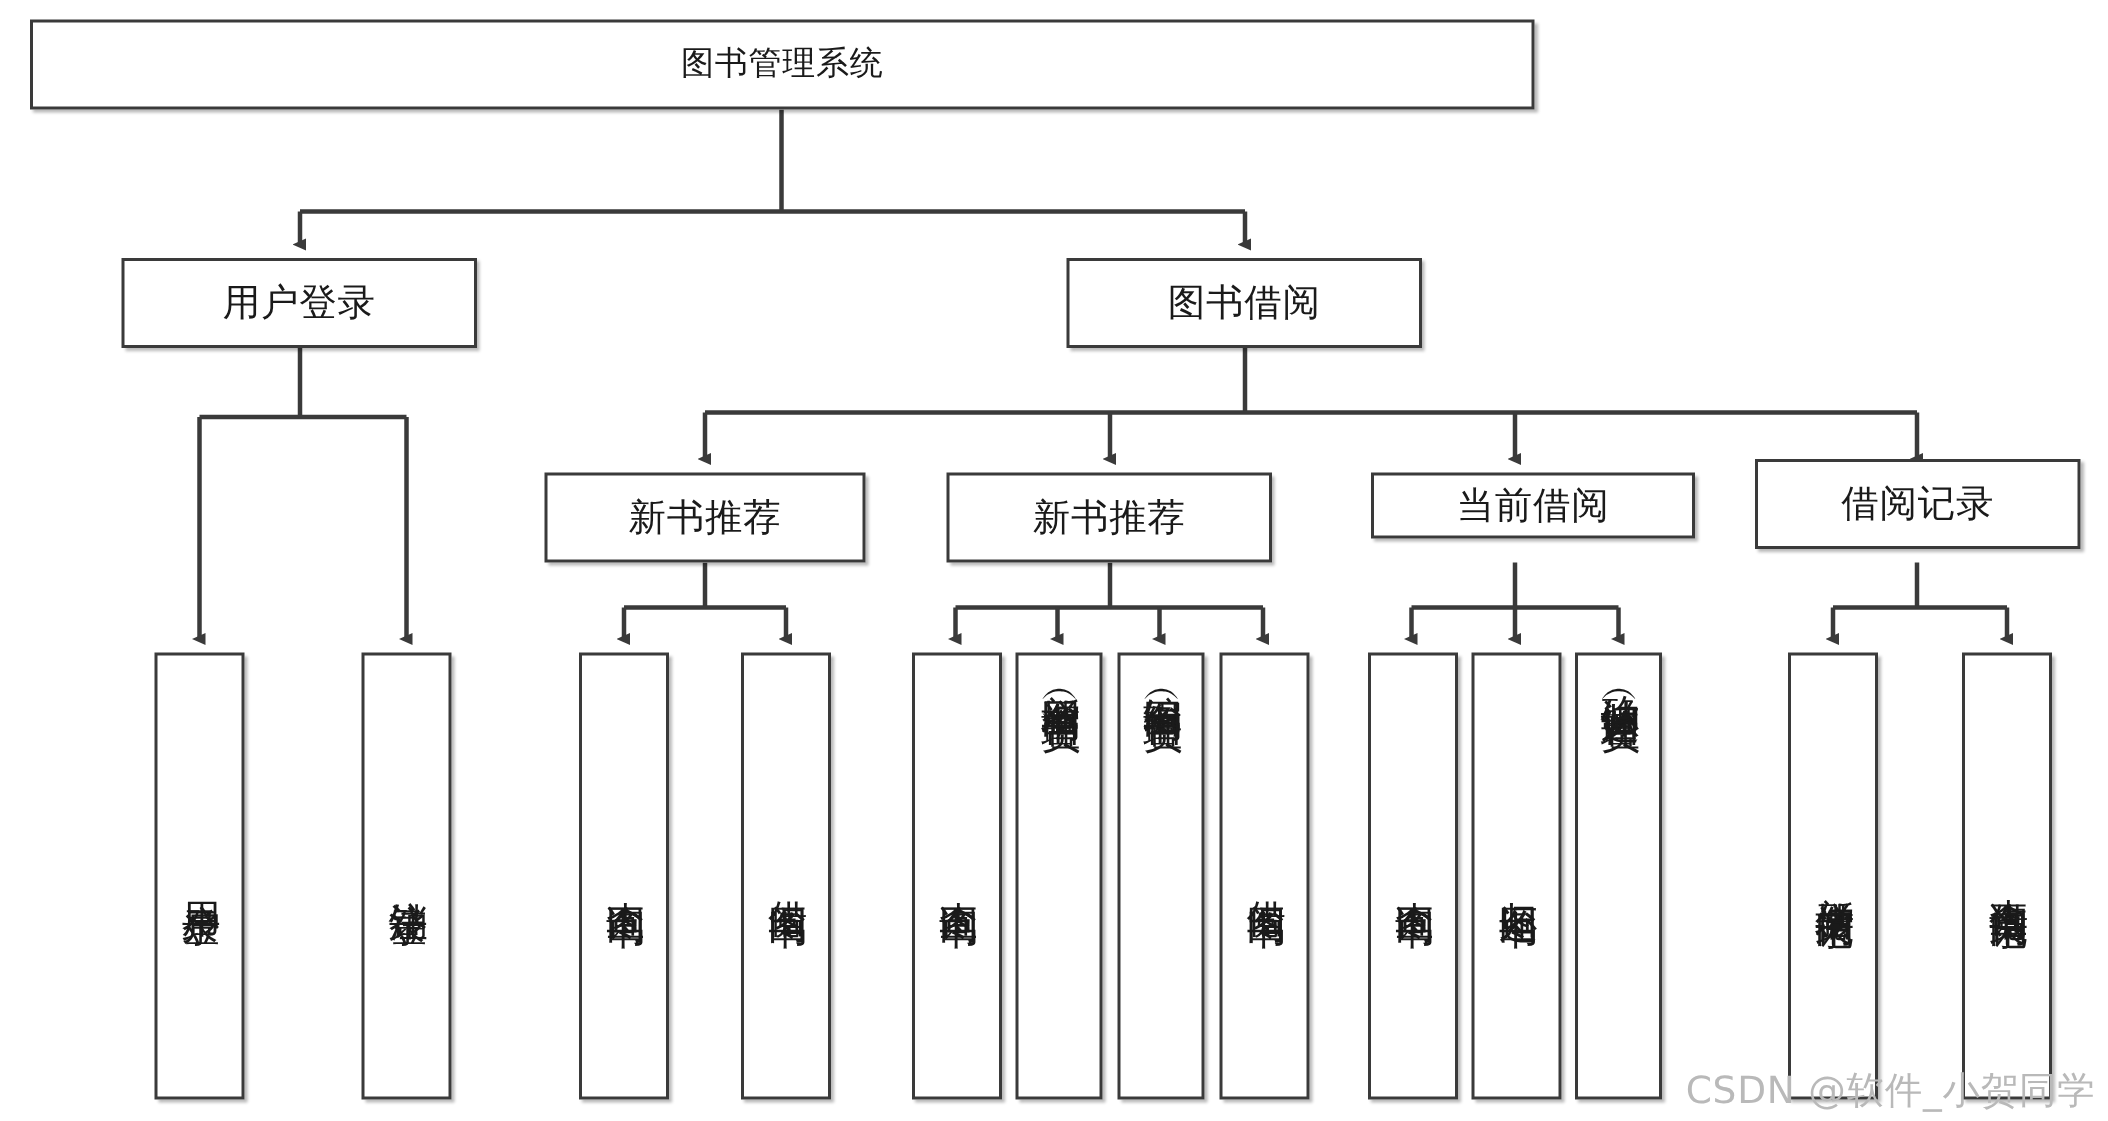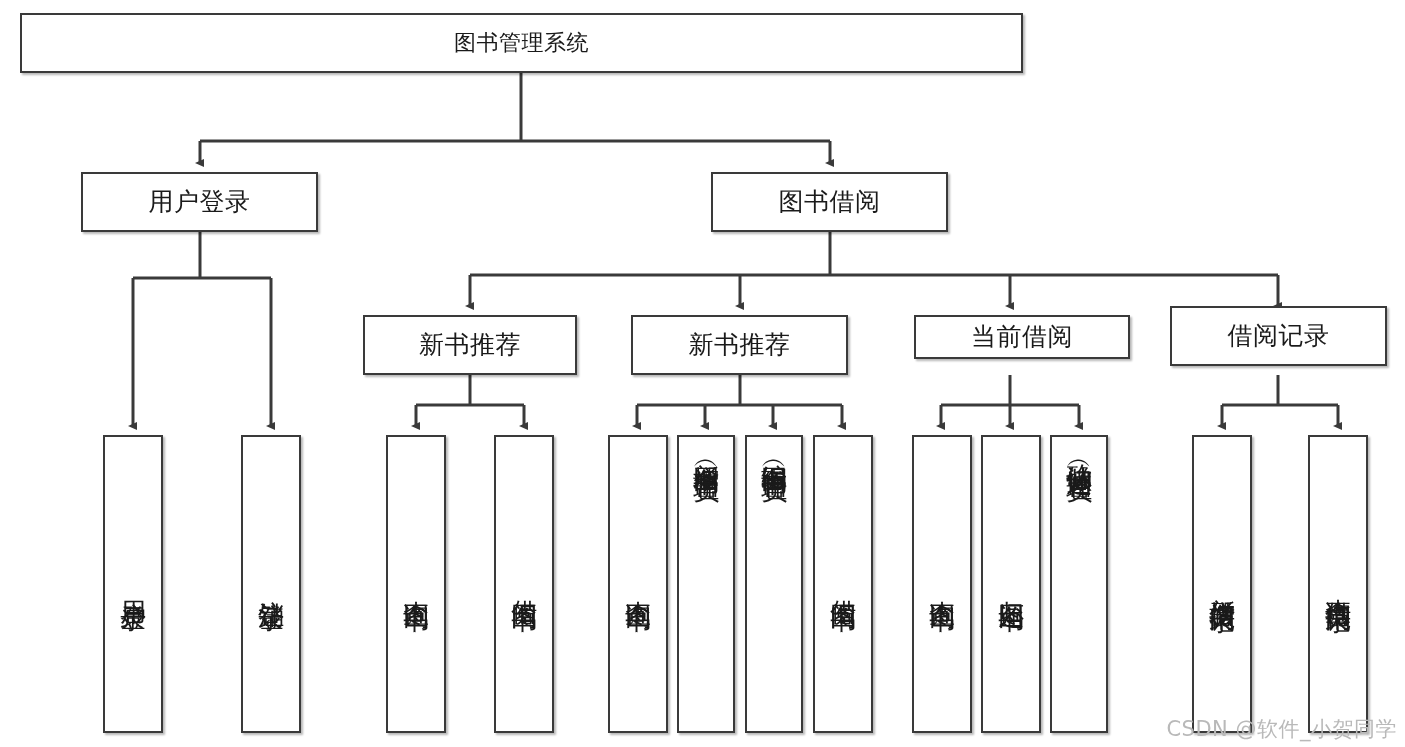--- a/index.html
+++ b/index.html
@@ -65,21 +65,21 @@
   }
   
   .node.vert.center {
     align-items: center;
     padding-top: 0;
   }
   #watermark {
     position: absolute;
     right: 8px;
     bottom: 4px;
-    font-size: 21px;
+    font-size: 25px;
     color: #b9b9b9;
     letter-spacing: 0.5px;
     z-index: 5;
     white-space: nowrap;
   }
 </style>
 </head>
 <body>
 
 <div id="diagram-root">

